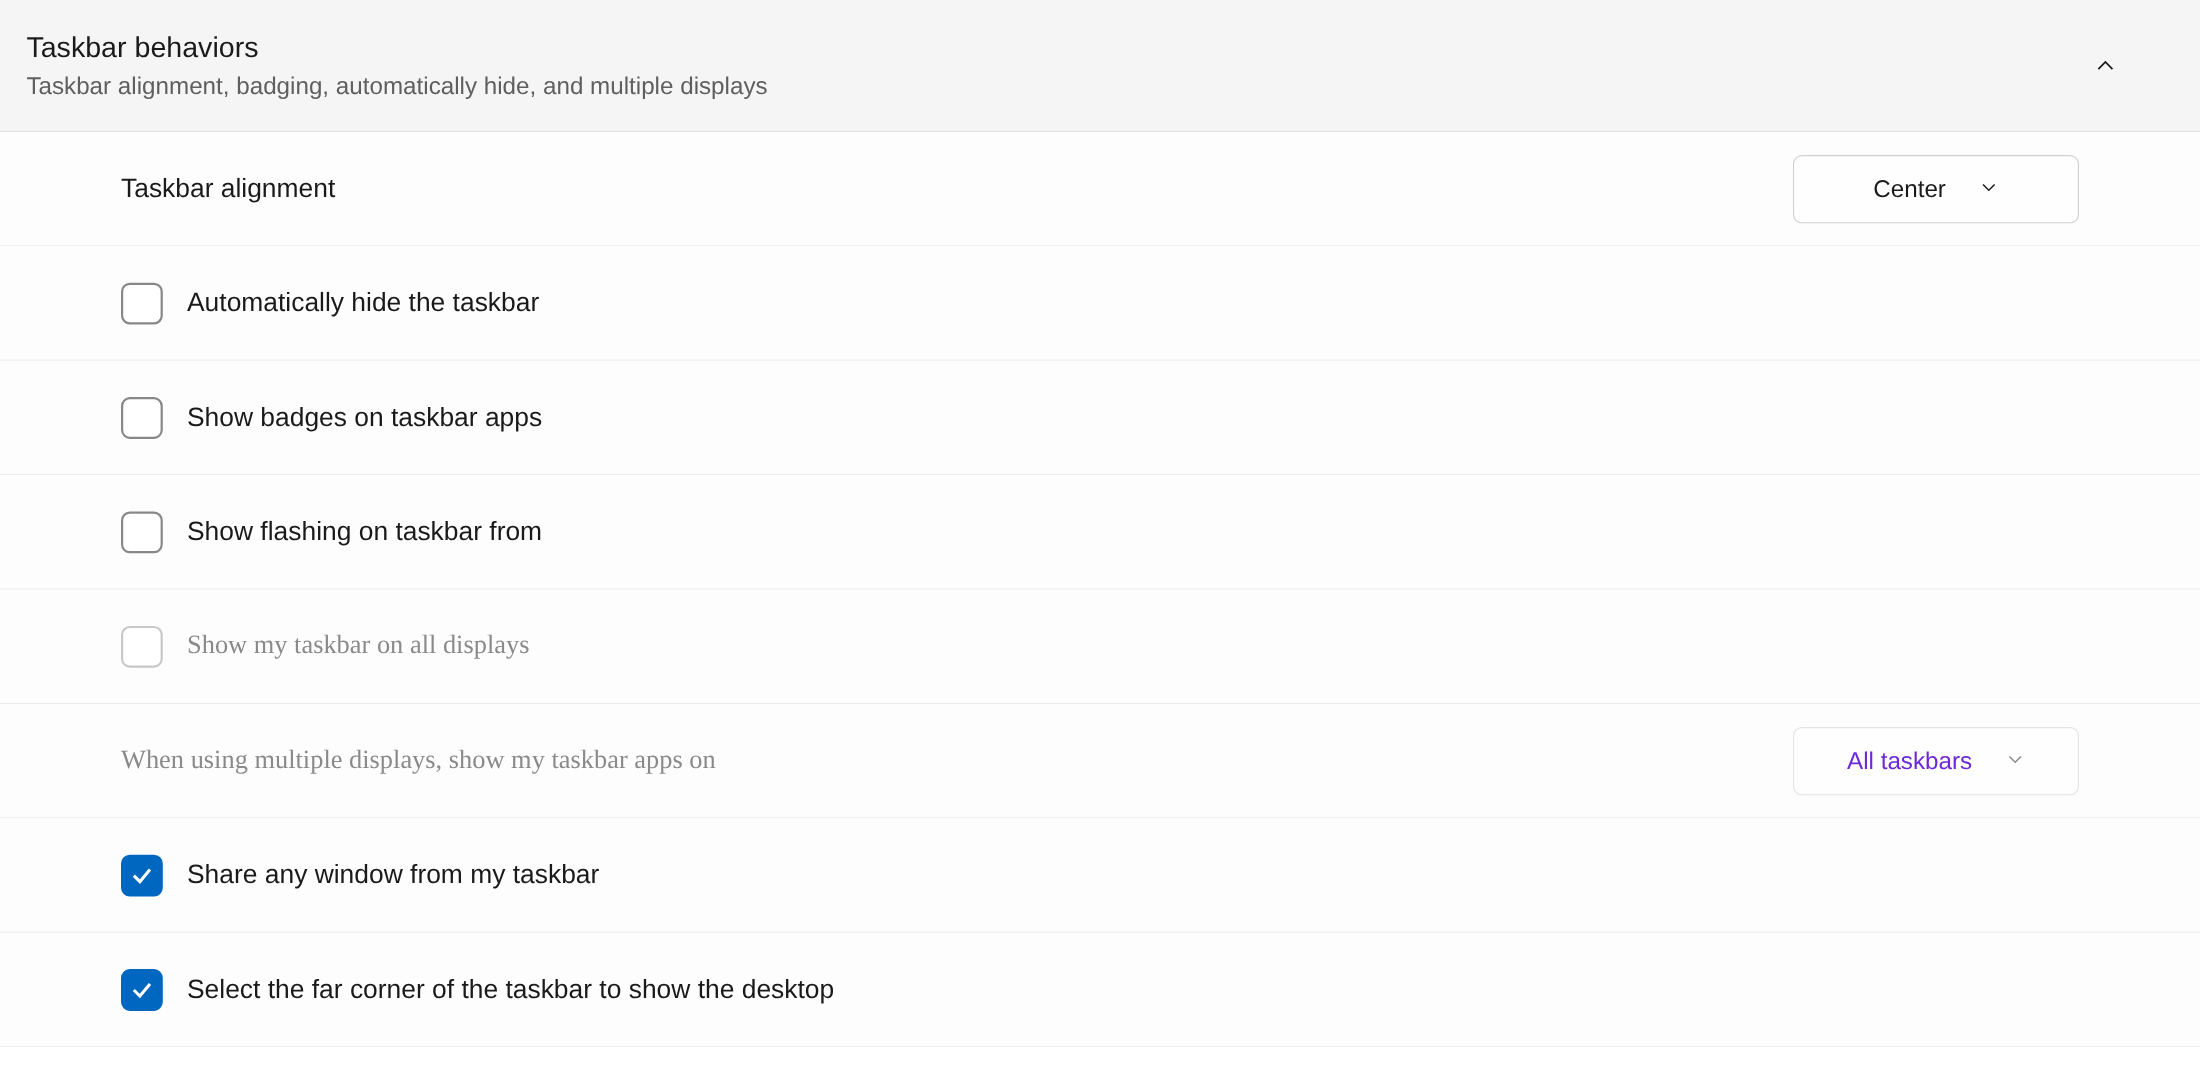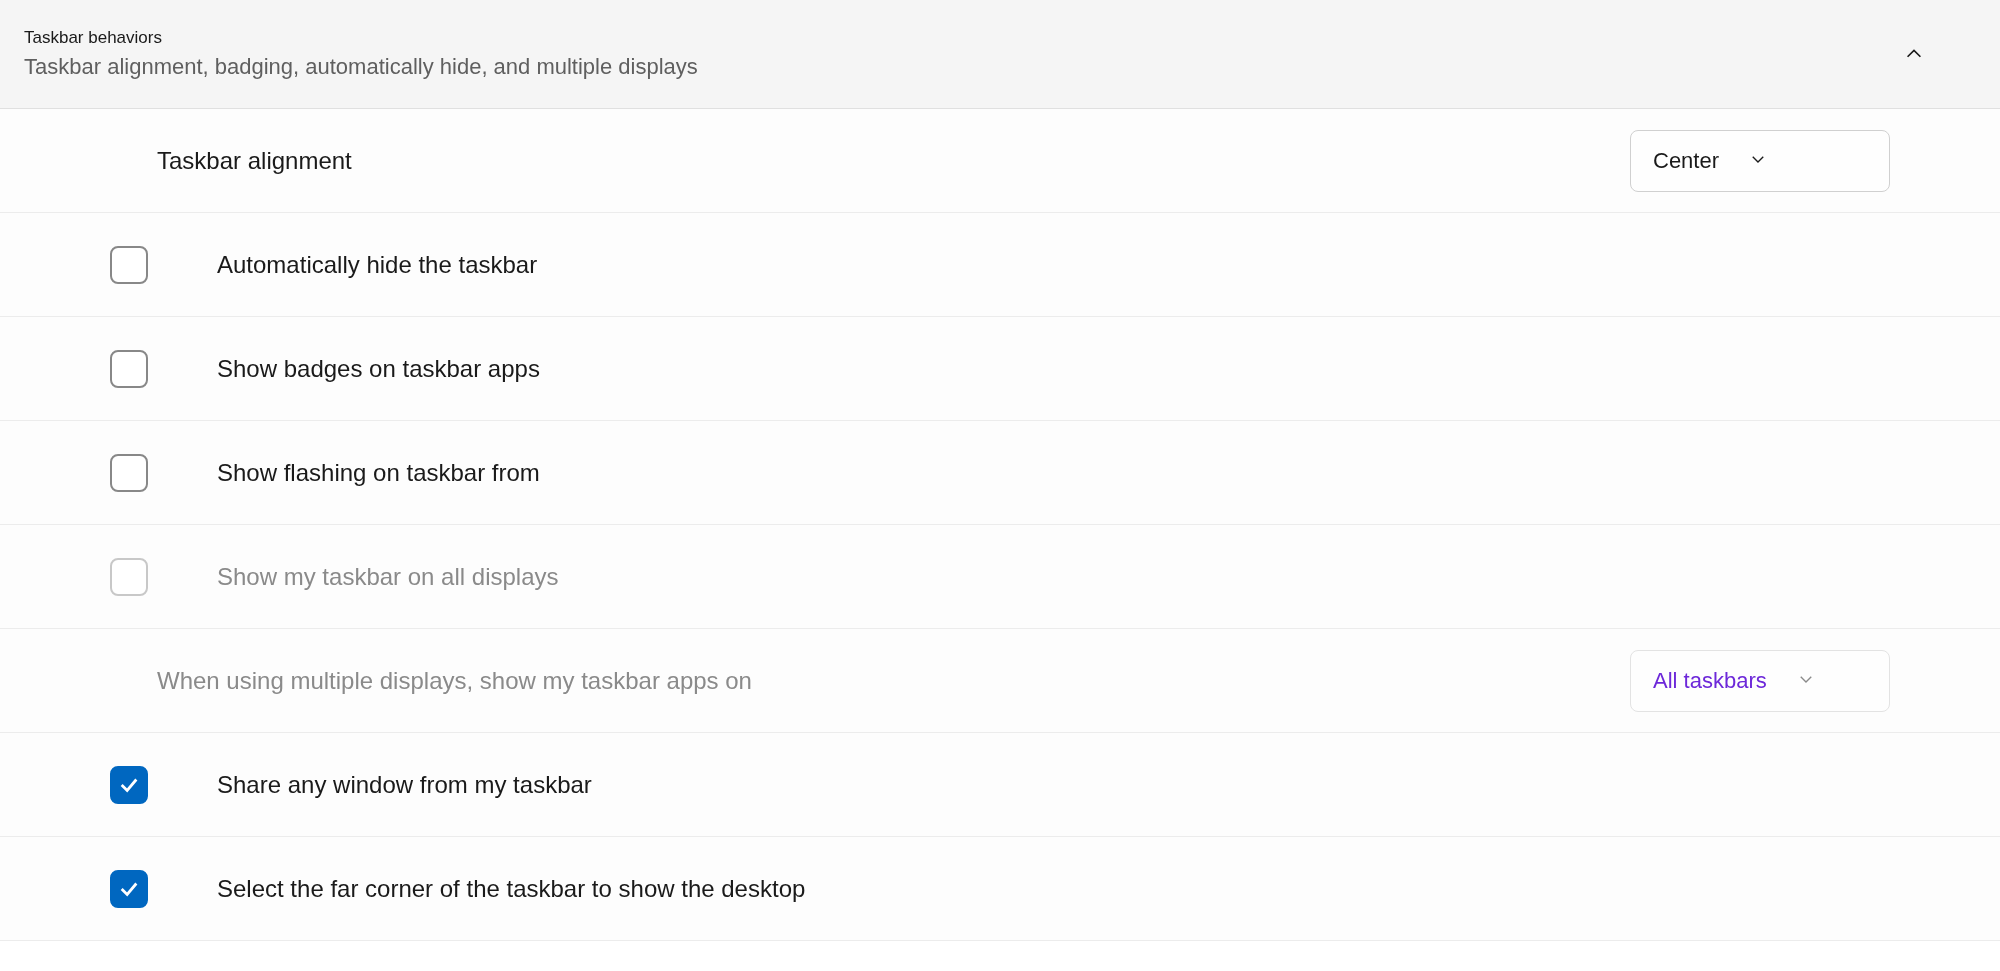--- a/index.html
+++ b/index.html
@@ -19,21 +19,21 @@
       border-bottom: 1px solid #e0e0e0;
       display: flex;
       align-items: center;
       justify-content: space-between;
     }
     .header-text {
       display: flex;
       flex-direction: column;
     }
     .header-title {
-      font-size: 17px;
+      font-size: 26px;
       font-weight: 400;
       color: #1a1a1a;
       margin-bottom: 6px;
     }
     .header-subtitle {
       font-size: 22px;
       font-weight: 400;
       color: #5f5f5f;
     }
     .collapse-btn {
@@ -59,24 +59,24 @@
     }
     .row-left {
       display: flex;
       align-items: center;
       gap: 22px;
     }
     .row-label {
       font-size: 24px;
       font-weight: 400;
       color: #1a1a1a;
-      margin-left: 47px;
     }
     .row.disabled .row-label {
       color: #8a8a8a;
+      font-family: Liberation Serif, serif;
     }
     .checkbox {
       width: 38px;
       height: 38px;
       border: 2px solid #888;
       border-radius: 8px;
       background: #fff;
       cursor: pointer;
       display: flex;
       align-items: center;
@@ -98,21 +98,21 @@
       display: none;
     }
     .dropdown {
       min-width: 260px;
       height: 62px;
       border: 1px solid #d0d0d0;
       border-radius: 8px;
       background: #fefefe;
       display: flex;
       align-items: center;
-      justify-content: flex-start;
+      justify-content: center;
       padding: 0 22px;
       cursor: pointer;
       font-size: 22px;
       color: #1a1a1a;
     }
     .dropdown.disabled {
       color: #6d28d9;
       cursor: default;
       border-color: #e3e3e3;
     }

